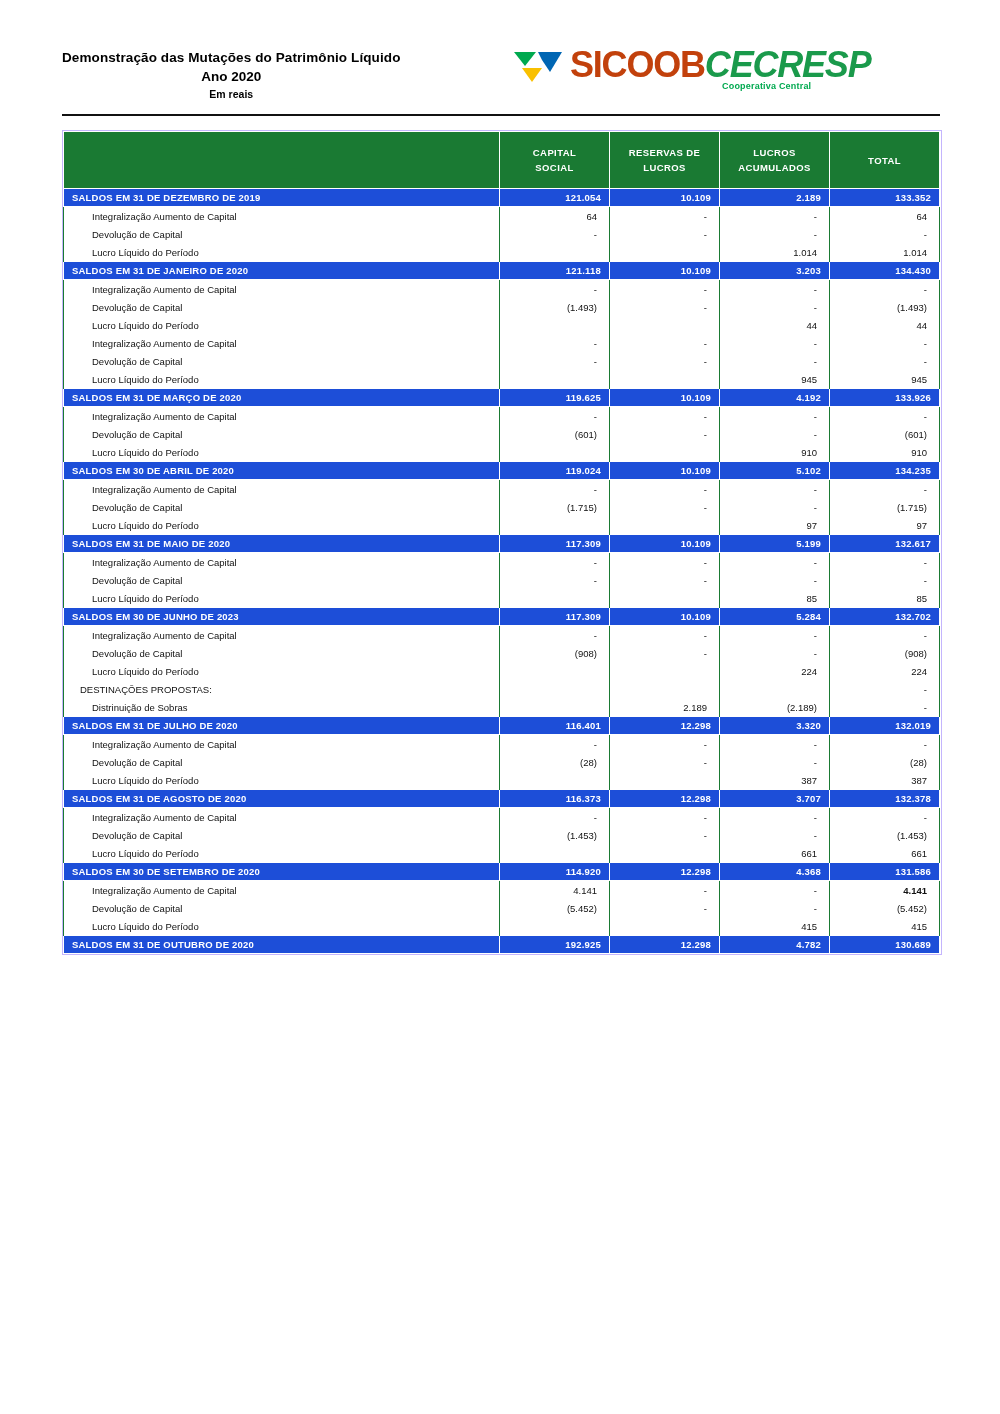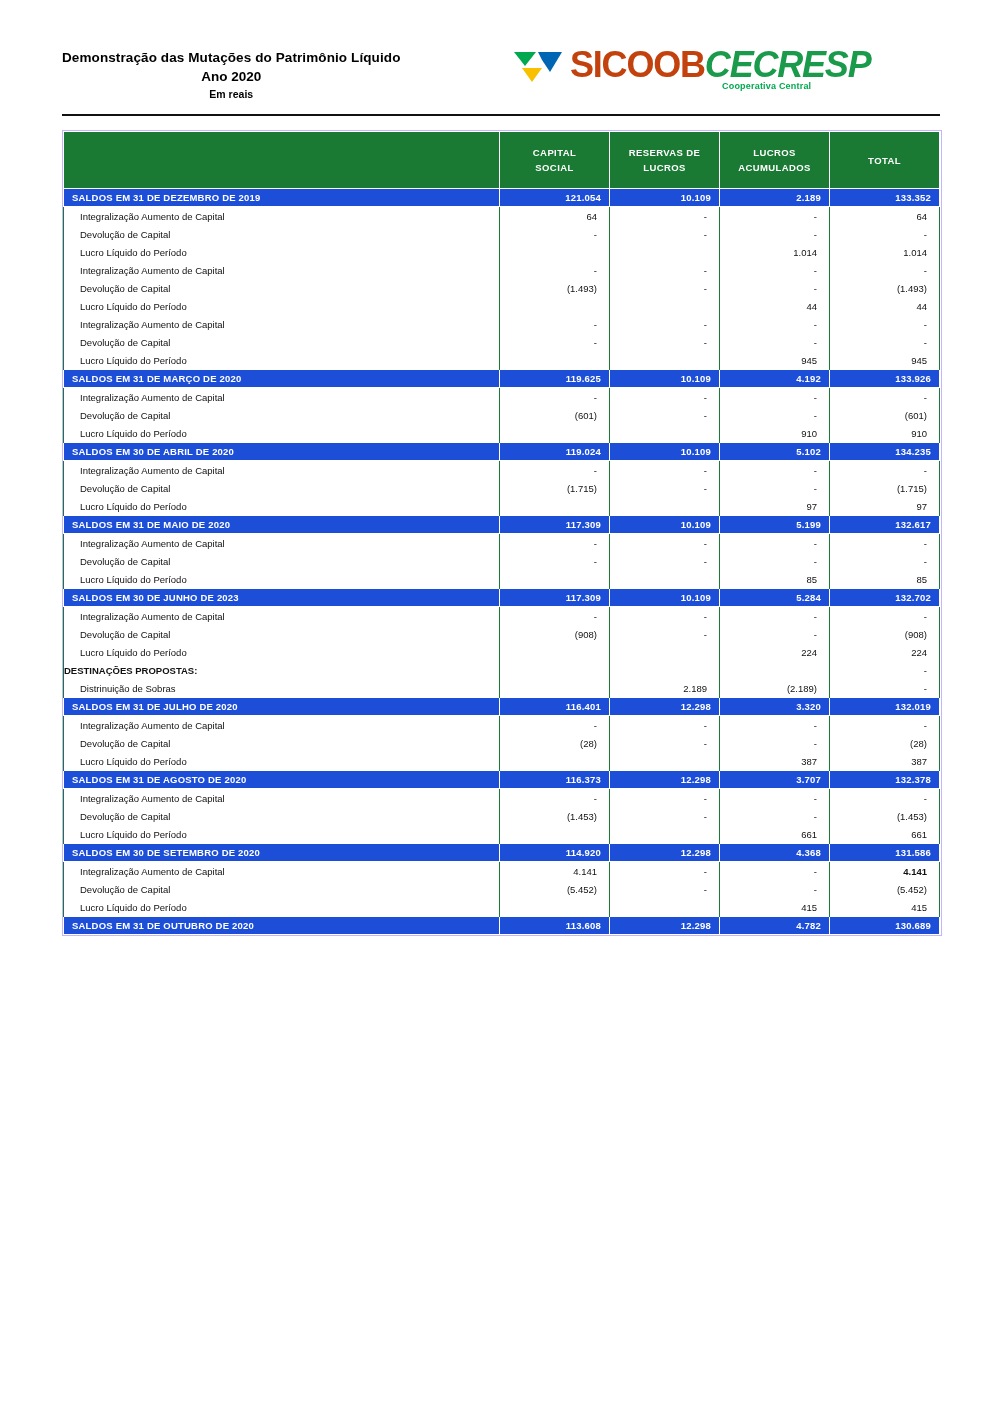--- a/index.html
+++ b/index.html
@@ -127,24 +127,24 @@
   tr.item td {
     background: #ffffff;
     color: #111;
     font-size: 9.5px;
     height: 18px;
     border-left: 1px solid #1a7a33;
     border-right: 1px solid #1a7a33;
     border-top: none;
     border-bottom: none;
   }
-  tr.item td.lbl { padding-left: 16px; text-align: left; }
+  tr.item td.lbl { padding-left: 28px; text-align: left; }
   tr.item td.num { padding-right: 12px; text-align: right; }
   tr.item td.bold { font-weight: bold; }
-  tr.item td.lbl-strong { padding-left: 0; font-weight: bold; margin-top: 48px; }
+  tr.item td.lbl-strong { padding-left: 16px; font-weight: normal; margin-top: 48px; }
   .tbl-wrap { border: 1px solid #c4b5fd; width: 878px; }
 </style>
 </head>
 <body>
 
 <div class="page">
 
   <div class="header">
     <div class="title-block">
       <div class="title-line1">Demonstração das Mutações do Patrimônio Líquido</div>
@@ -216,20 +216,27 @@
             <td class="num">-</td>
             <td class="num">-</td>
           </tr>
           <tr class="item">
             <td class="lbl">Lucro Líquido do Período</td>
             <td class="num"></td>
             <td class="num"></td>
             <td class="num">1.014</td>
             <td class="num">1.014</td>
           </tr>
+          <tr class="section">
+            <td class="lbl">SALDOS EM 31 DE JANEIRO DE 2020</td>
+            <td class="num">121.118</td>
+            <td class="num">10.109</td>
+            <td class="num">3.203</td>
+            <td class="num">134.430</td>
+          </tr>
           <tr class="item">
             <td class="lbl">Integralização Aumento de Capital</td>
             <td class="num">-</td>
             <td class="num">-</td>
             <td class="num">-</td>
             <td class="num">-</td>
           </tr>
           <tr class="item">
             <td class="lbl">Devolução de Capital</td>
             <td class="num">(1.493)</td>
@@ -470,21 +477,21 @@
           </tr>
           <tr class="item">
             <td class="lbl">Lucro Líquido do Período</td>
             <td class="num"></td>
             <td class="num"></td>
             <td class="num">415</td>
             <td class="num">415</td>
           </tr>
           <tr class="section">
             <td class="lbl">SALDOS EM 31 DE OUTUBRO DE 2020</td>
-            <td class="num">113.608</td>
+            <td class="num">192.925</td>
             <td class="num">12.298</td>
             <td class="num">4.782</td>
             <td class="num">130.689</td>
           </tr>
         </tbody>
     </table>
   </div>
 
 </div>
 

